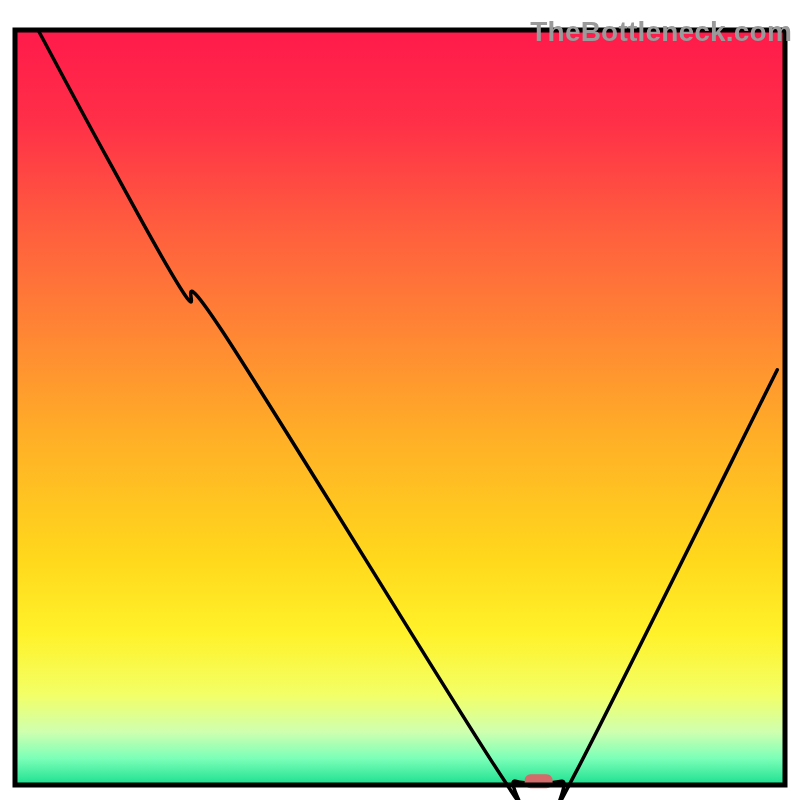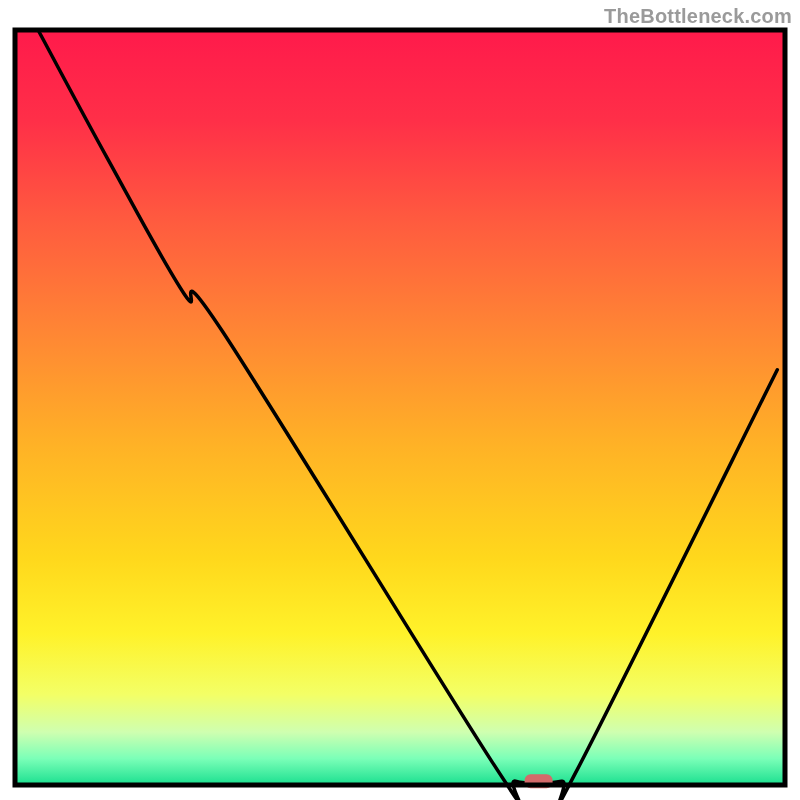--- a/index.html
+++ b/index.html
@@ -10,23 +10,23 @@
     background: #ffffff;
     font-family: Arial, Helvetica, sans-serif;
   }
   .chart-wrap {
     position: relative;
     width: 800px;
     height: 800px;
   }
   .watermark {
     position: absolute;
-    top: 5px;
+    top: 16px;
     right: 8px;
-    font-size: 20px;
+    font-size: 28px;
     color: #9a9a9a;
     font-weight: 600;
     letter-spacing: 0.2px;
     z-index: 10;
   }
   svg {
     display: block;
   }
 </style>
 </head>

